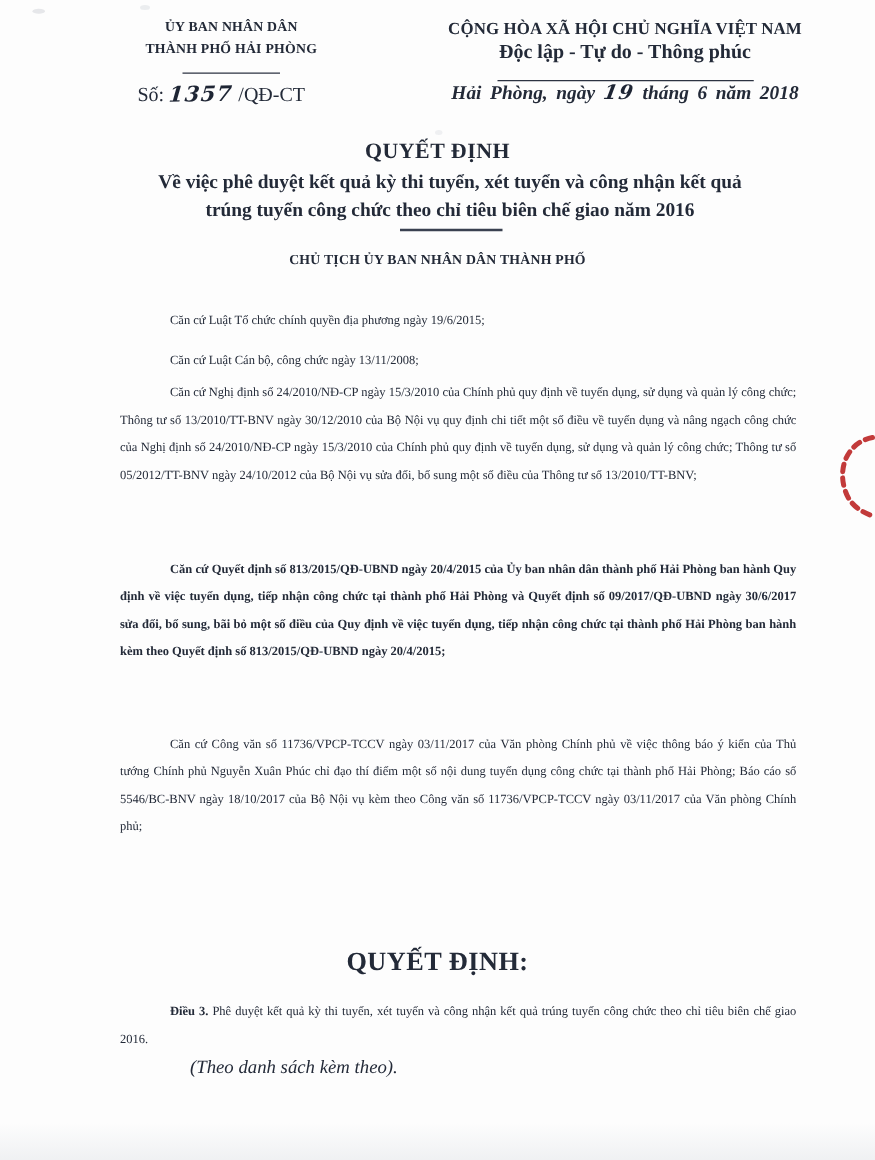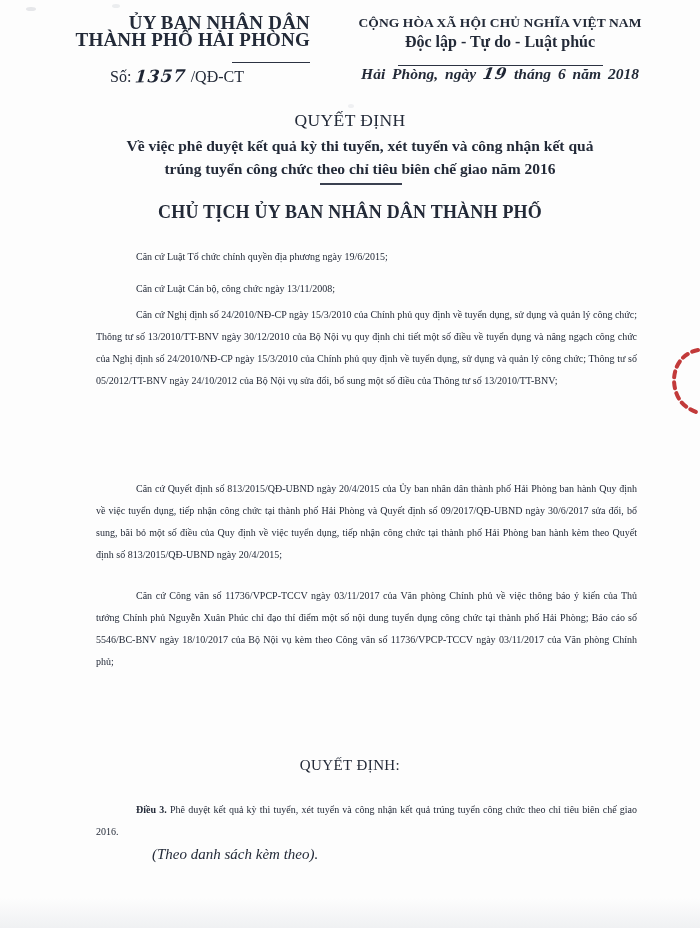--- a/index.html
+++ b/index.html
@@ -19,53 +19,53 @@
   }
   .smudge{position:absolute;background:#b9bec6;border-radius:50%;opacity:.35;}
   .smudge.s1{left:26px;top:7px;width:10px;height:4px;}
   .smudge.s2{left:112px;top:4px;width:8px;height:4px;opacity:.25;}
   .smudge.s3{left:348px;top:104px;width:6px;height:4px;opacity:.2;}
 
   .abs{position:absolute;}
   .center{text-align:center;}
 
   
-  .hdr-left{left:60px;top:14px;width:250px;font-weight:bold;font-size:19px;line-height:17px;letter-spacing:.2px;text-align:right;}
+  .hdr-left{left:60px;top:14px;width:250px;font-weight:bold;font-size:11px;line-height:17px;letter-spacing:.2px;}
   .hdr-right{left:340px;top:14px;width:320px;font-weight:bold;}
   .hdr-right .l1{font-size:13.5px;line-height:17px;letter-spacing:.1px;}
   .hdr-right .l2{font-size:16px;line-height:20px;margin-top:1px;}
   .rule{height:0;border-bottom:1.6px solid #2c3342;}
   .rule-left{display:inline-block;width:78px;margin-top:3px;}
   .rule-right{display:inline-block;width:205px;margin-top:2px;}
 
   .so-line{left:110px;top:66px;font-size:16px;white-space:nowrap;}
   .date-line{left:340px;top:64px;width:320px;text-align:center;font-style:italic;font-weight:bold;font-size:15.5px;white-space:nowrap;word-spacing:3px;}
 
   .handwrite{
     display:inline-block;font-family:"DejaVu Serif",serif;
     font-style:italic;font-weight:bold;font-size:17px;
     transform:skewX(-6deg) rotate(-1deg);letter-spacing:1px;
     color:#1e2534;
   }
   .handwrite.day{font-size:16px;transform:skewX(-10deg);}
 
-  .doc-title{left:0;top:110px;width:700px;font-weight:normal;font-size:17.5px;letter-spacing:.4px;}
+  .doc-title{left:0;top:110px;width:700px;font-weight:bold;font-size:17.5px;letter-spacing:.4px;}
   .doc-subtitle{left:70px;top:134px;width:580px;font-weight:bold;font-size:15.5px;line-height:23px;}
   .subtitle-rule{left:320px;top:183px;width:82px;border-bottom:2.2px solid #3a4150;}
-  .issuer{left:0;top:202px;width:700px;font-weight:bold;font-size:18px;letter-spacing:.2px;}
+  .issuer{left:0;top:202px;width:700px;font-weight:bold;font-size:11px;letter-spacing:.2px;}
 
   .para{
     left:96px;width:541px;
     font-size:10px;line-height:21.9px;
     text-align:justify;text-indent:40px;
   }
   .p1{top:246px;} .p2{top:278px;} .p3{top:304px;}
-  .p4{top:478px;} .p5{top:585px;} .p6{top:694px;}
+  .p4{top:445px;font-weight:bold;} .p5{top:585px;} .p6{top:694px;}
 
-  .decision-heading{left:0;top:757px;width:700px;font-weight:normal;font-size:15px;letter-spacing:.4px;}
+  .decision-heading{left:0;top:757px;width:700px;font-weight:bold;font-size:21px;letter-spacing:.4px;}
   .article{top:799px;}
   .article .lbl{font-weight:bold;}
   .attach-note{left:136px;top:846px;font-style:italic;font-size:15px;margin-left:16px;}
 
   .red-mark{left:658px;top:344px;}
 </style>
 </head>
 <body>
 
 <div class="paper">
@@ -75,21 +75,21 @@
   <div class="smudge s3"></div>
 
   <div class="abs hdr-left center">
     <div>ỦY BAN NHÂN DÂN</div>
     <div>THÀNH PHỐ HẢI PHÒNG</div>
     <span class="rule rule-left"></span>
   </div>
 
   <div class="abs hdr-right center">
     <div class="l1">CỘNG HÒA XÃ HỘI CHỦ NGHĨA VIỆT NAM</div>
-    <div class="l2">Độc lập - Tự do - Luật phúc</div>
+    <div class="l2">Độc lập - Tự do - Thông phúc</div>
     <span class="rule rule-right"></span>
   </div>
 
   <div class="abs so-line">
     <span>Số:</span>
     <span class="handwrite">1357</span>
     <span>/QĐ-CT</span>
   </div>
 
   <div class="abs date-line">

